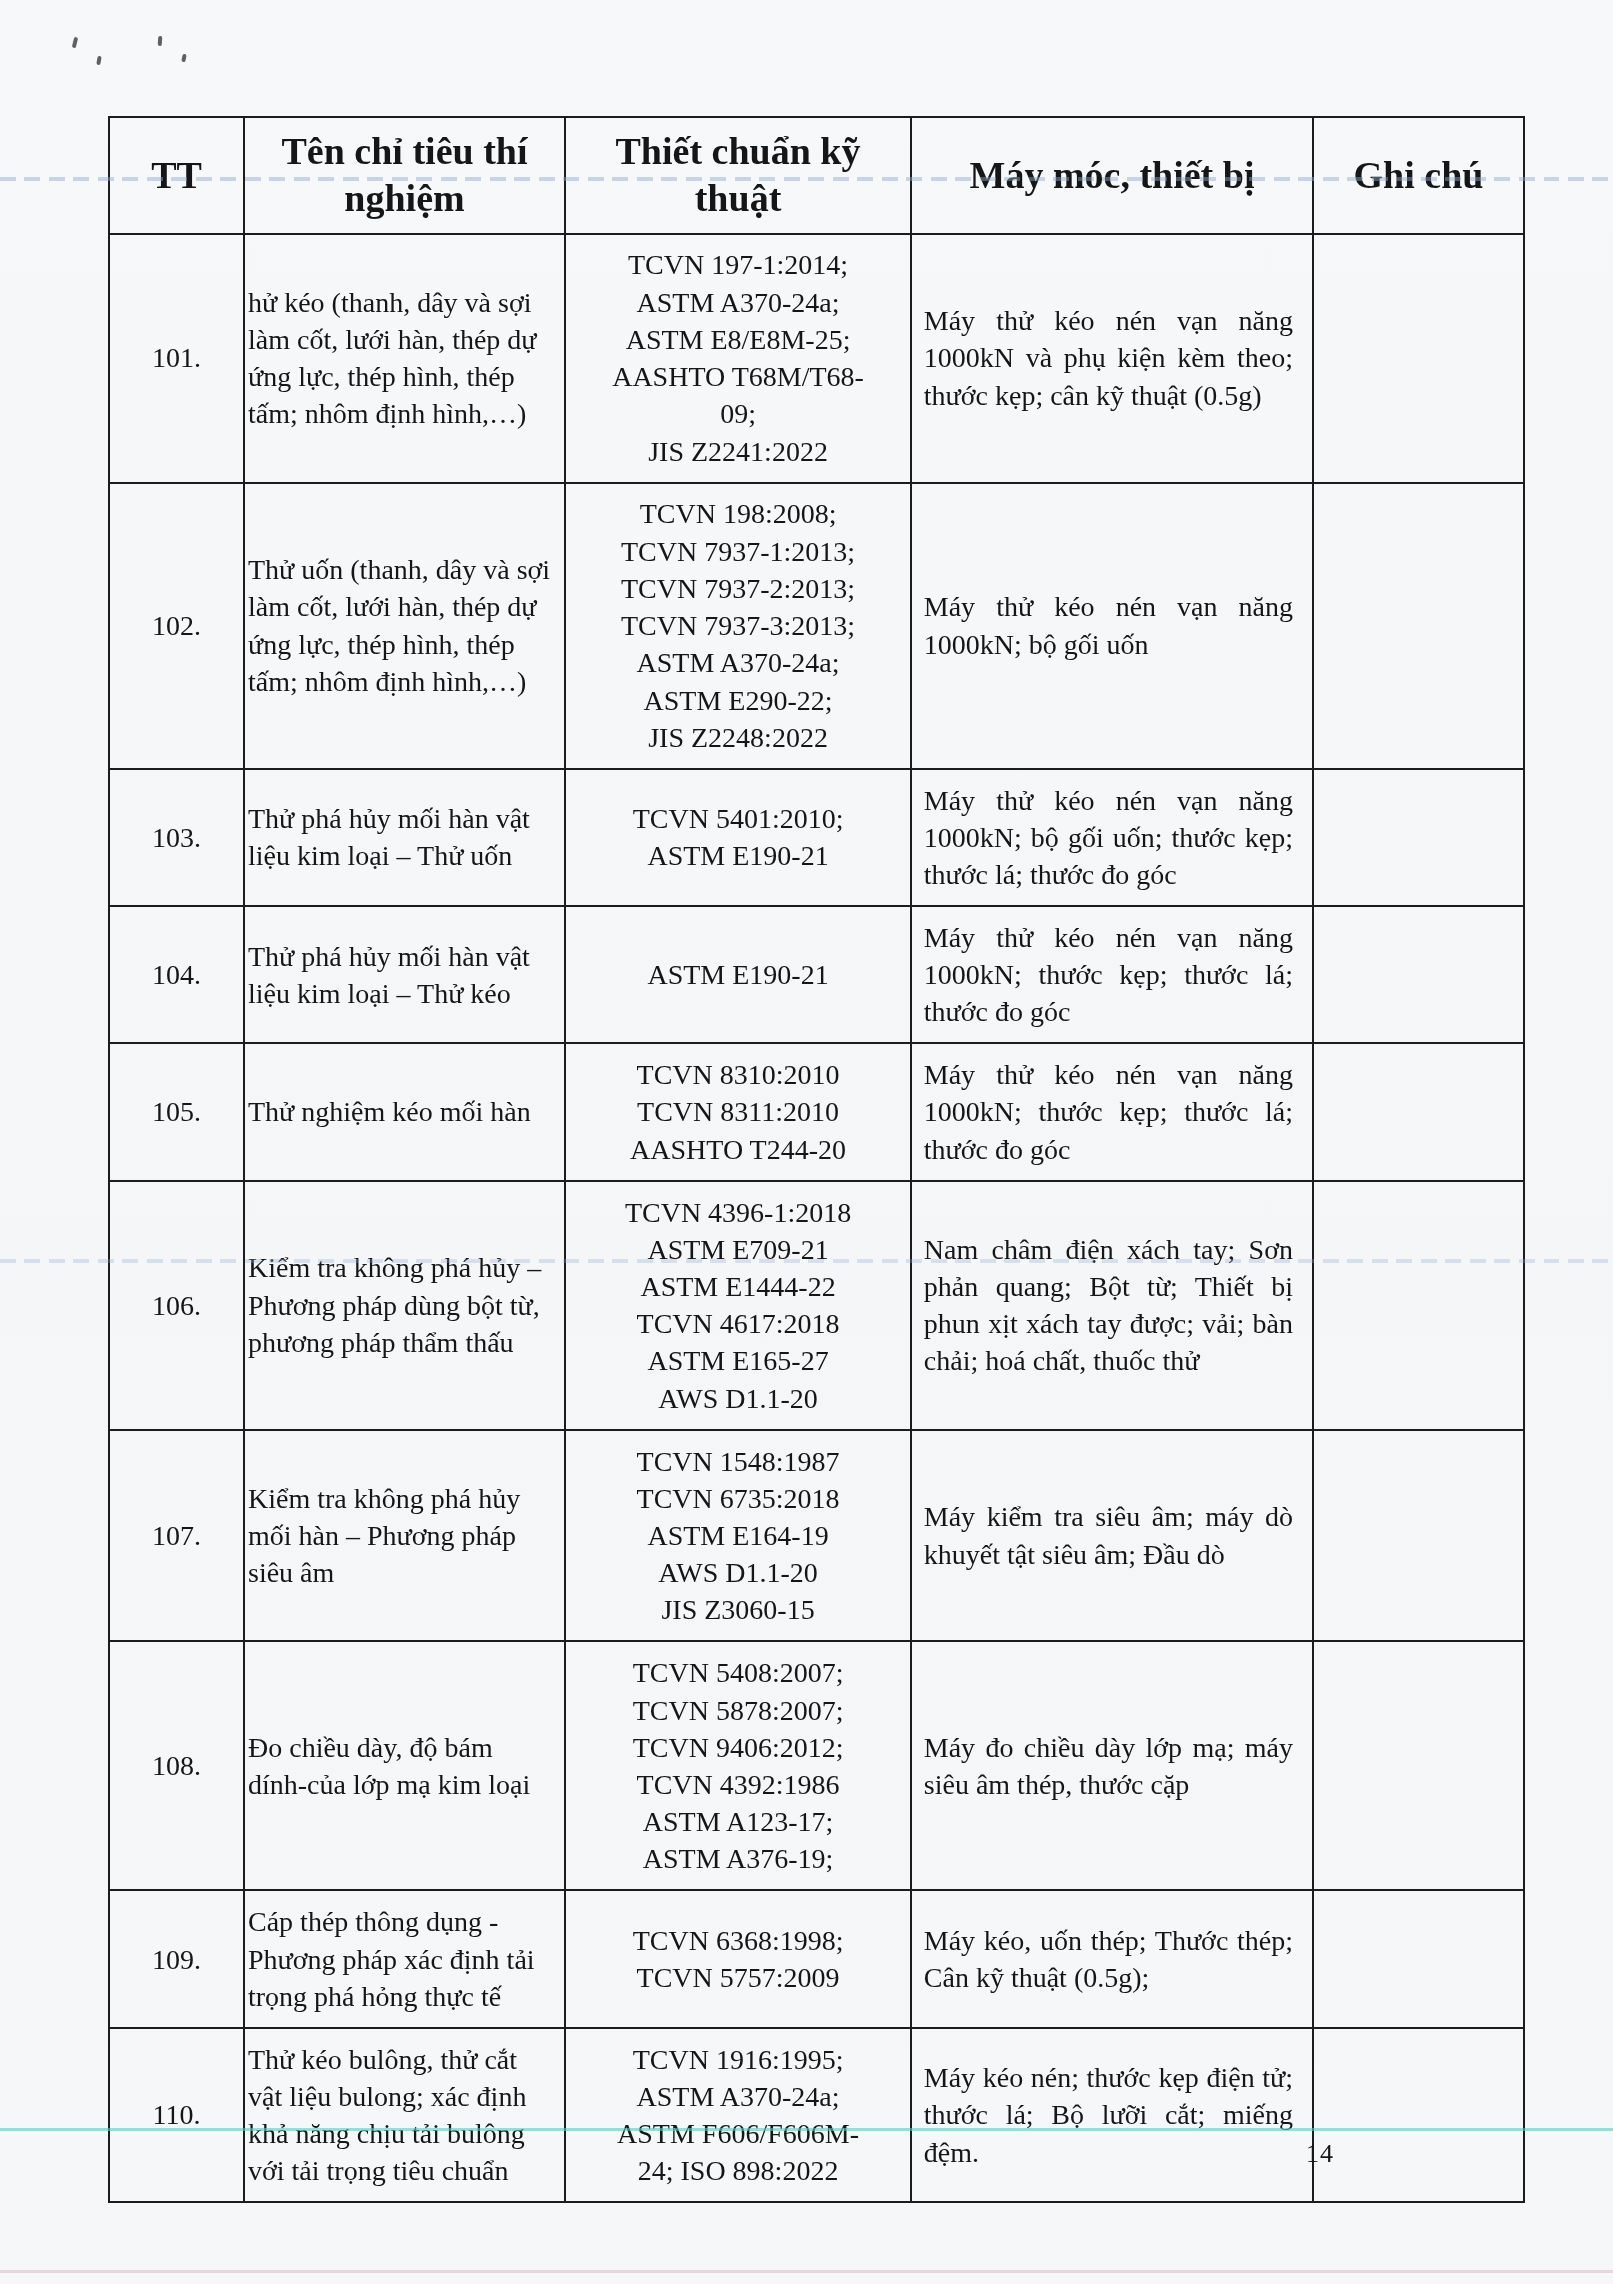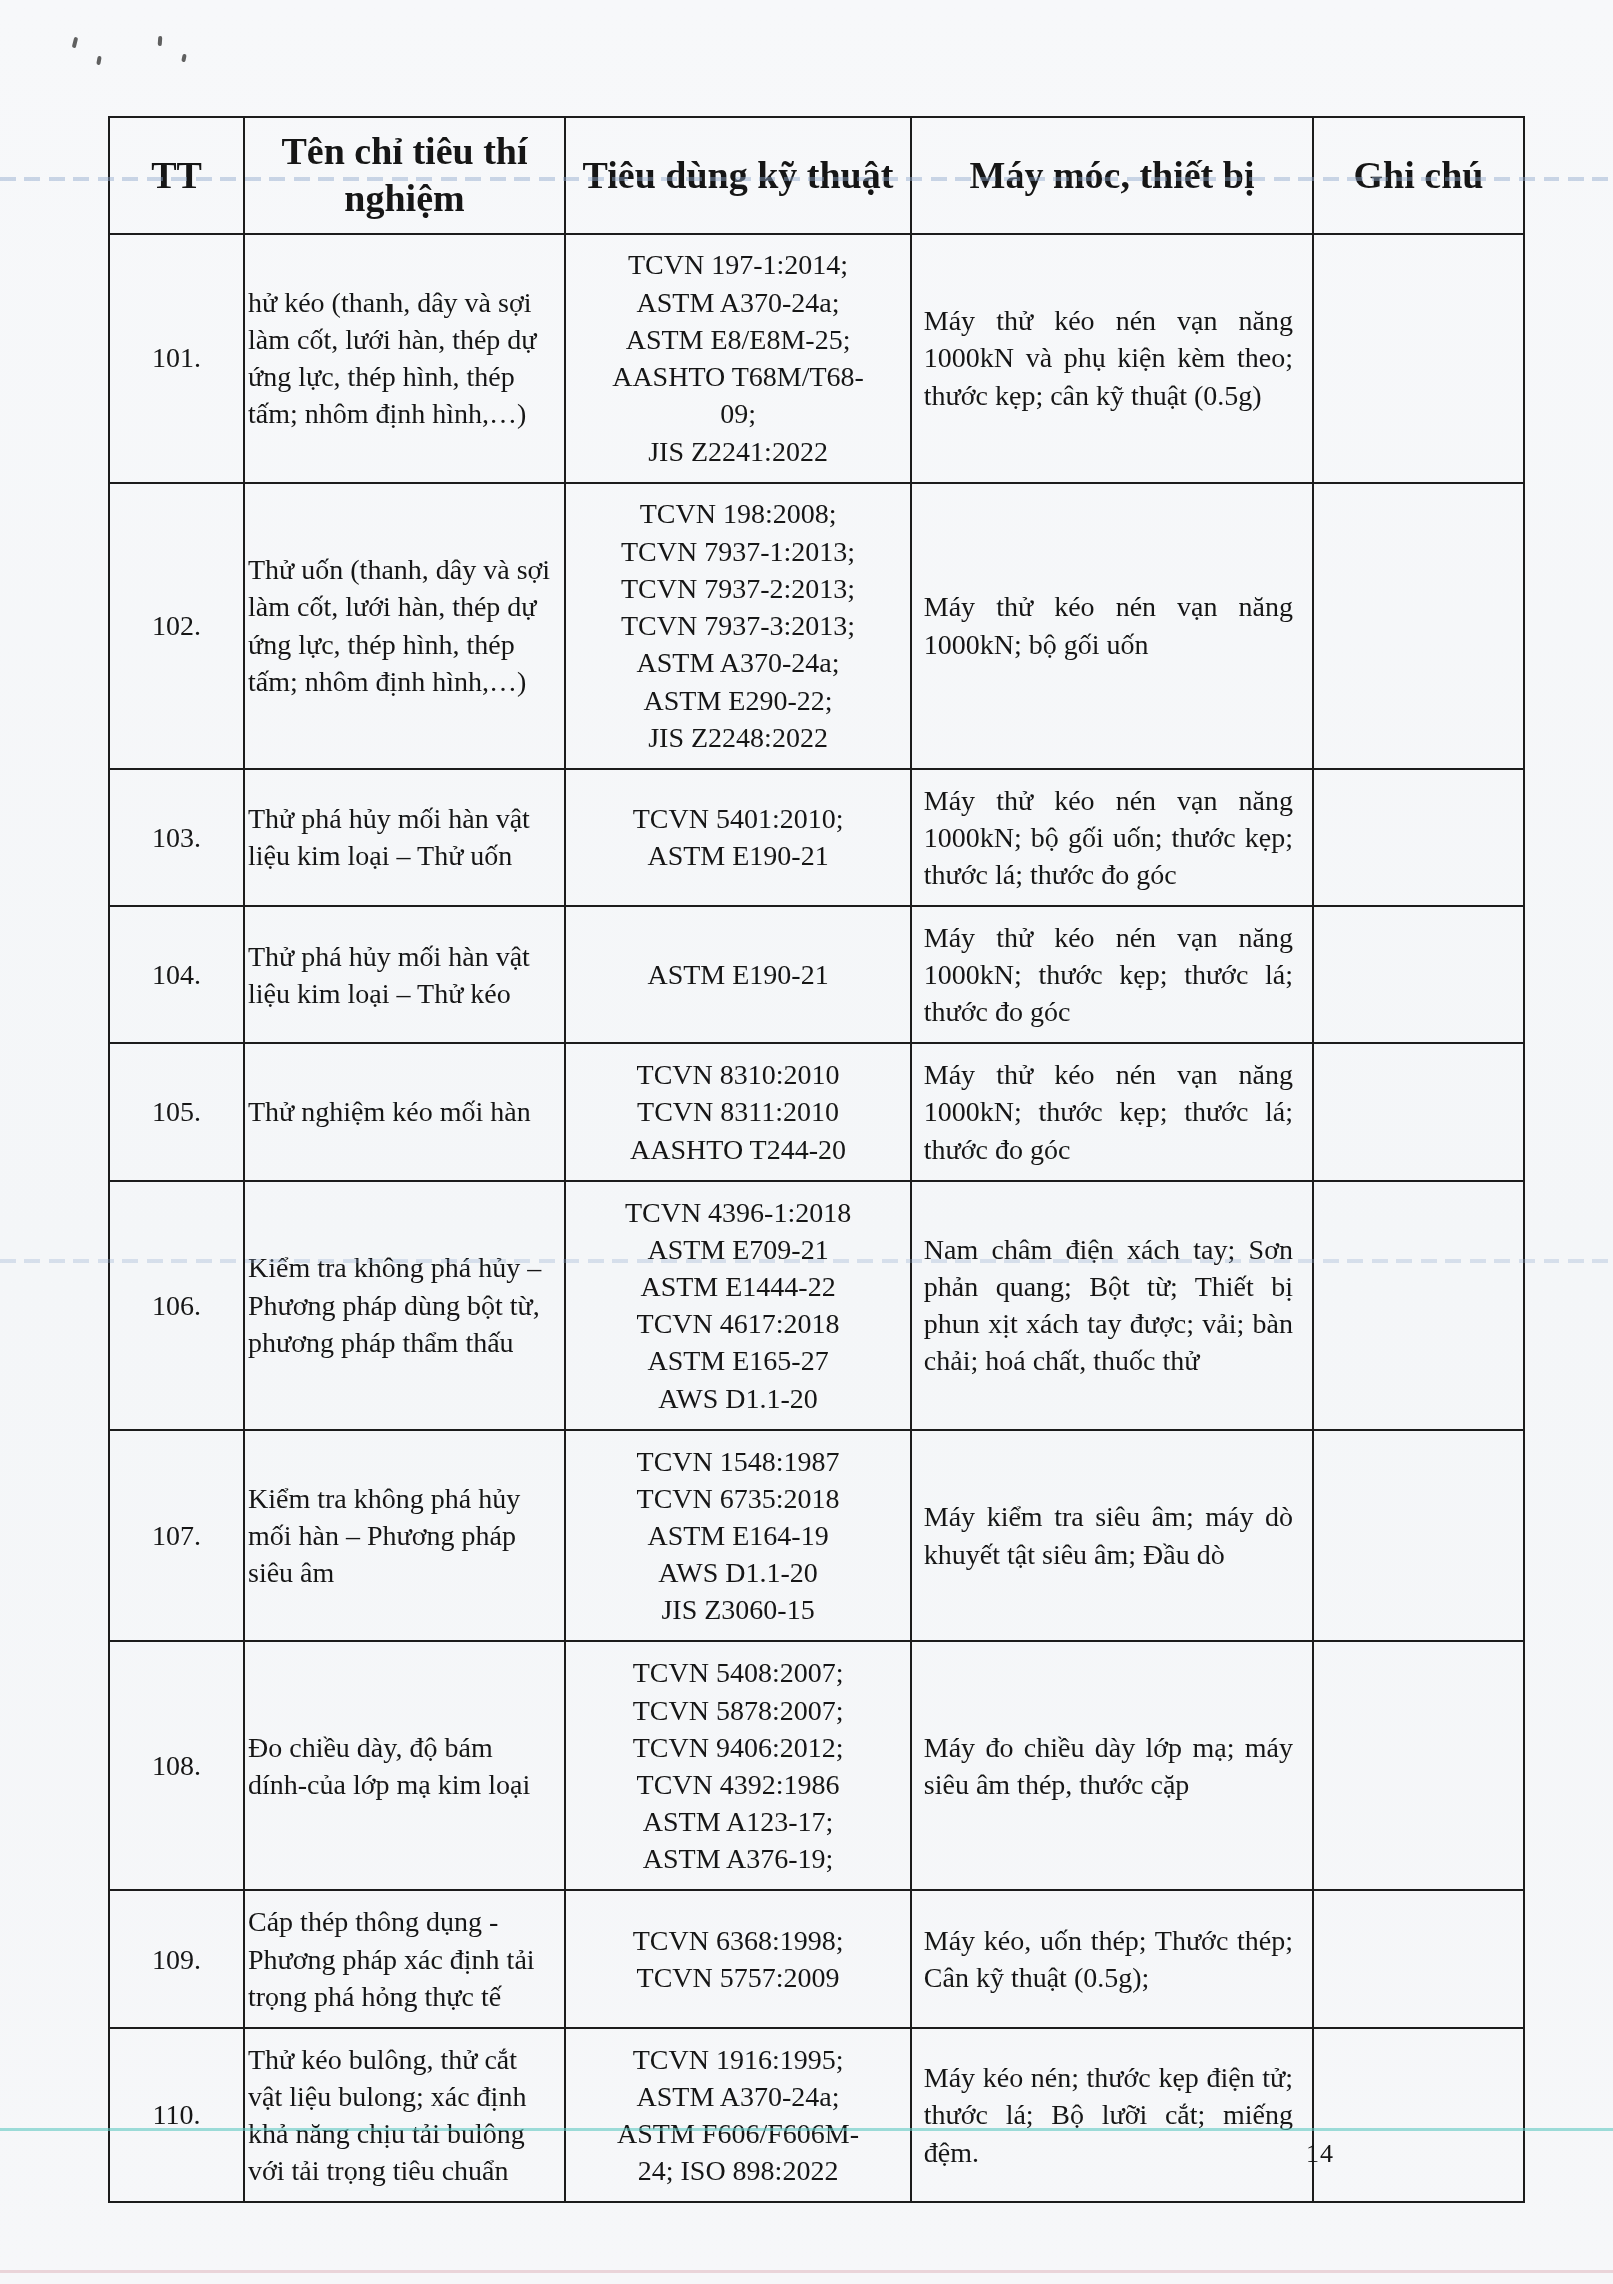--- a/index.html
+++ b/index.html
@@ -79,21 +79,21 @@
       <col style="width:135px">
       <col style="width:321px">
       <col style="width:346px">
       <col style="width:402px">
       <col style="width:211px">
     </colgroup>
     <thead>
       <tr>
         <th>TT</th>
         <th>Tên chỉ tiêu thí nghiệm</th>
-        <th>Tiêu dùng kỹ thuật</th>
+        <th>Thiết chuẩn kỹ thuật</th>
         <th>Máy móc, thiết bị</th>
         <th>Ghi chú</th>
       </tr>
     </thead>
     <tbody>
         <tr>
           <td class="c-tt">101.</td>
           <td class="c-name">hử kéo (thanh, dây và sợi làm cốt, lưới hàn, thép dự ứng lực, thép hình, thép tấm; nhôm định hình,…)</td>
           <td class="c-std">
             <div>TCVN 197-1:2014;</div>

